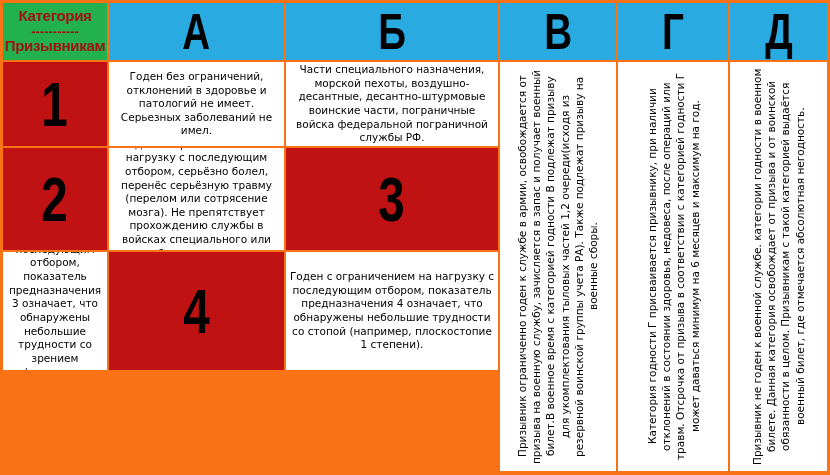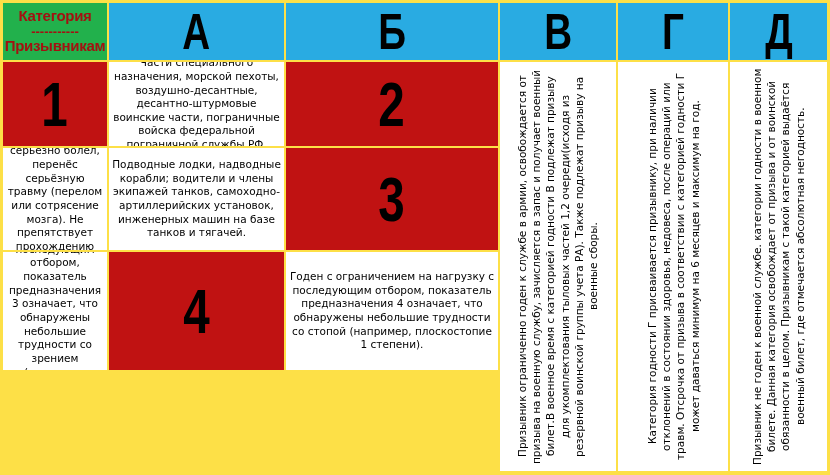--- a/index.html
+++ b/index.html
@@ -2,21 +2,21 @@
 <html style="--green: #22B14C; --blue: #29ABE2; --red: #C01212; --corner-red: #A31111;"><head>
 <meta charset="utf-8">
 <style>
   * { margin: 0; padding: 0; box-sizing: border-box; }
   html, body { background: #ffffff; }
   body { font-family: "DejaVu Sans", sans-serif; }
 
   .table-wrap {
     width: 830px;
     height: 475px;
-    background: #fde047;
+    background: #f97316;
     padding: 3px 3px 4px 3px;
     display: grid;
     grid-template-columns: 104px 175px 212px 116px 110px 1fr;
     grid-template-rows: 57px 84px 102px 118px 1fr;
     gap: 2px;
   }
 
   .cell {
     display: flex;
     align-items: center;
@@ -105,37 +105,37 @@
   <div class="cell cat-head">
       <span>Г</span>
     </div>
   <div class="cell cat-head">
       <span>Д</span>
     </div>
 
   <div class="cell num-cell">
       <span>1</span>
     </div>
+  <div class="cell txt-cell">Годен без ограничений, отклонений в здоровье и патологий не имеет. Серьезных заболеваний не имел.</div>
   <div class="cell txt-cell">Части специального назначения, морской пехоты, воздушно-десантные, десантно-штурмовые воинские части, пограничные войска федеральной пограничной службы РФ.</div>
 
   <div class="cell vert-cell row-span" style="grid-column:4">
     <div class="vtext">Призывник ограниченно годен к службе в армии, освобождается от призыва на военную службу, зачисляется в запас и получает военный билет.В военное время с категорией годности В подлежат призыву для укомплектования тыловых частей 1,2 очереди(исходя из резервной воинской группы учета РА). Также подлежат призыву на военные сборы.</div>
   </div>
   <div class="cell vert-cell row-span" style="grid-column:5">
     <div class="vtext">Категория годности Г присваивается призывнику, при наличии отклонений в состоянии здоровья, недовеса, после операций или травм. Отсрочка от призыва в соответствии с категорией годности Г может даваться минимум на 6 месяцев и максимум на год.</div>
   </div>
   <div class="cell vert-cell row-span" style="grid-column:6">
     <div class="vtext">Призывник не годен к военной службе. категории годности в военном билете. Данная категория освобождает от призыва и от воинской обязанности в целом. Призывникам с такой категорией выдаётся военный билет, где отмечается абсолютная негодность.</div>
   </div>
 
   <div class="cell num-cell">
       <span>2</span>
     </div>
   <div class="cell txt-cell">Годен с ограничениями на нагрузку с последующим отбором, серьёзно болел, перенёс серьёзную травму (перелом или сотрясение мозга). Не препятствует прохождению службы в войсках специального или особого назначения.</div>
-  <div class="cell txt-cell">Подводные лодки, надводные корабли; водители и члены экипажей танков, самоходно-артиллерийских установок, инженерных машин на базе танков и тягачей.</div>
 
   <div class="cell num-cell">
       <span>3</span>
     </div>
   <div class="cell txt-cell">Годен с ограничением на нагрузку с последующим отбором, показатель предназначения 3 означает, что обнаружены небольшие трудности со зрением (например, близорукость менее 2 диоптрий).</div>
 
   <div class="cell num-cell">
       <span>4</span>
     </div>
   <div class="cell txt-cell">Годен с ограничением на нагрузку с последующим отбором, показатель предназначения 4 означает, что обнаружены небольшие трудности со стопой (например, плоскостопие 1 степени).</div>

